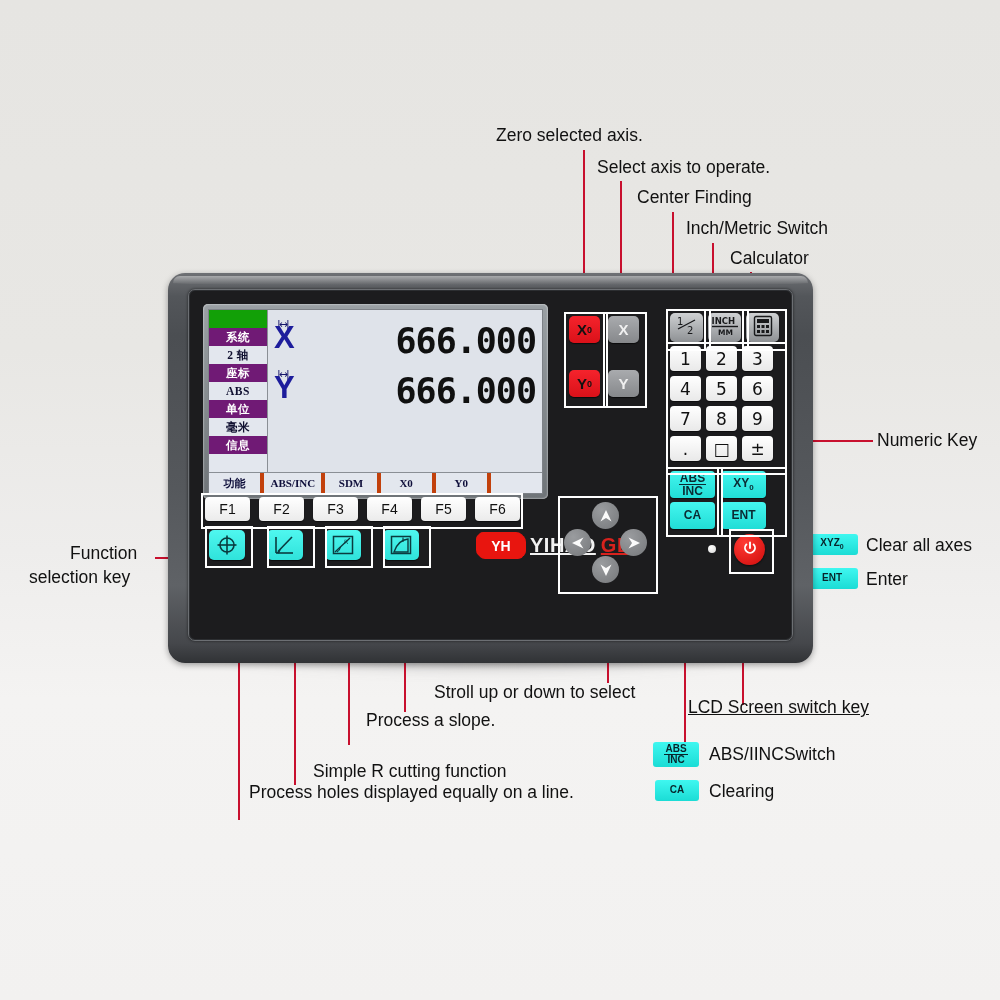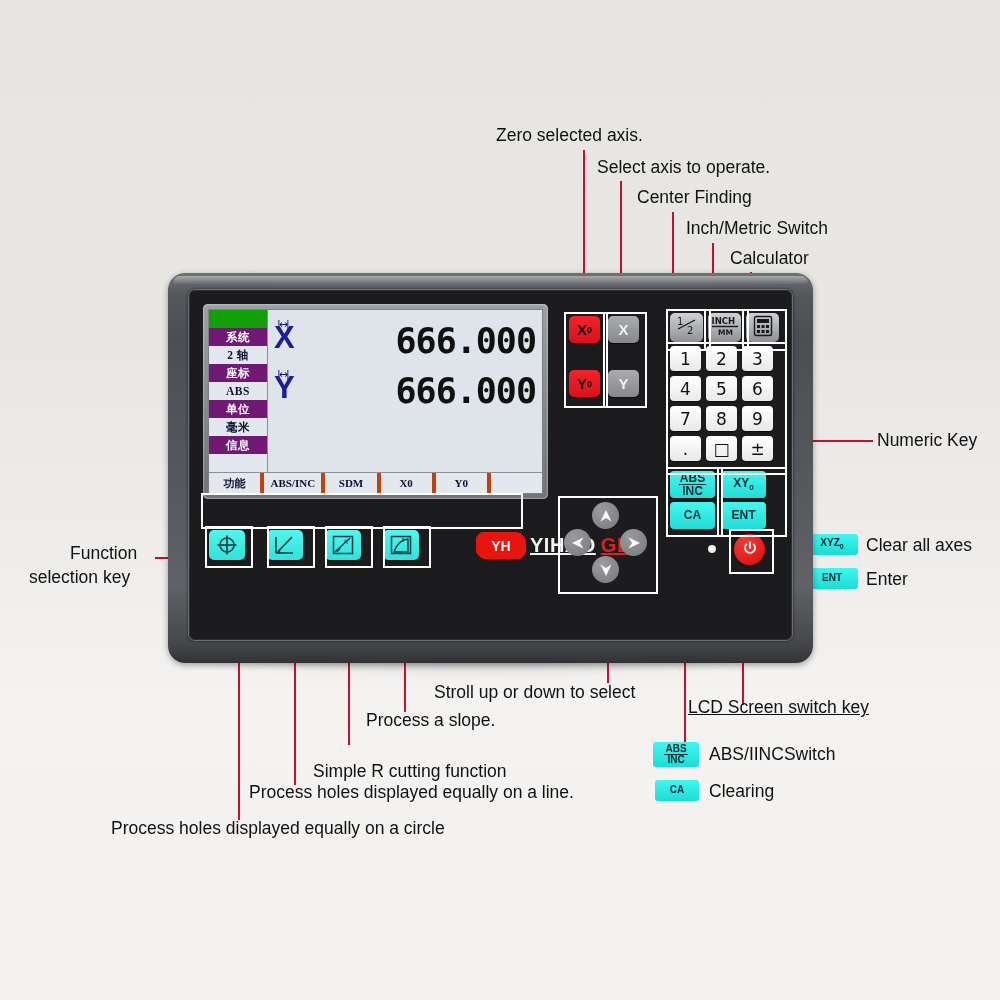--- a/index.html
+++ b/index.html
@@ -197,21 +197,20 @@
   <div class="lead v" style="left:348px;top:620px;height:125px;"></div>
   <div class="lead v" style="left:404px;top:620px;height:92px;"></div>
   <div class="lead v" style="left:607px;top:588px;height:95px;"></div>
   <div class="lead v" style="left:684px;top:590px;height:155px;"></div>
   <div class="lead v" style="left:742px;top:620px;height:85px;"></div>
 
   <div class="ann" style="left:434px;top:683px;">Stroll up or down to select</div>
   <div class="ann" style="left:366px;top:711px;">Process a slope.</div>
   <div class="ann" style="left:313px;top:762px;">Simple R cutting function</div>
   <div class="ann" style="left:249px;top:783px;">Process holes displayed equally on a line.</div>
-  <div class="ann" style="left:111px;top:819px;">Process holes displayed equally on a circle</div>
   <div class="ann" style="left:688px;top:698px;text-decoration:underline;">LCD Screen switch key</div>
 
   <div class="lead h" style="left:778px;top:544px;width:34px;"></div>
 
   <div class="chip" style="left:806px;top:534px;width:52px;">
     <span><span>XYZ</span><sub>0</sub></span>
   </div>
   <div class="ann" style="left:866px;top:536px;">Clear all axes</div>
 
   <div class="chip" style="left:806px;top:568px;width:52px;">
@@ -268,20 +267,28 @@
             <div class="sk">功能</div>
             <div class="sk w">ABS/INC</div>
             <div class="sk">SDM</div>
             <div class="sk">X0</div>
             <div class="sk">Y0</div>
             <div class="sk"></div>
           </div>
         </div>
       </div>
 
+      <div id="fkeys">
+        <div class="fkey">F1</div>
+        <div class="fkey">F2</div>
+        <div class="fkey">F3</div>
+        <div class="fkey">F4</div>
+        <div class="fkey">F5</div>
+        <div class="fkey">F6</div>
+      </div>
 
       <div id="iconkeys">
         <div class="ikey">
           <span>
             <svg width="24" height="24" viewBox="0 0 24 24">
                 <circle cx="12" cy="12" r="7" fill="none" stroke="#0a3b3f" stroke-width="1.6"></circle>
                 <line x1="12" y1="2.5" x2="12" y2="21.5" stroke="#0a3b3f" stroke-width="1.6"></line>
                 <line x1="2.5" y1="12" x2="21.5" y2="12" stroke="#0a3b3f" stroke-width="1.6"></line>
               </svg>
           </span>

